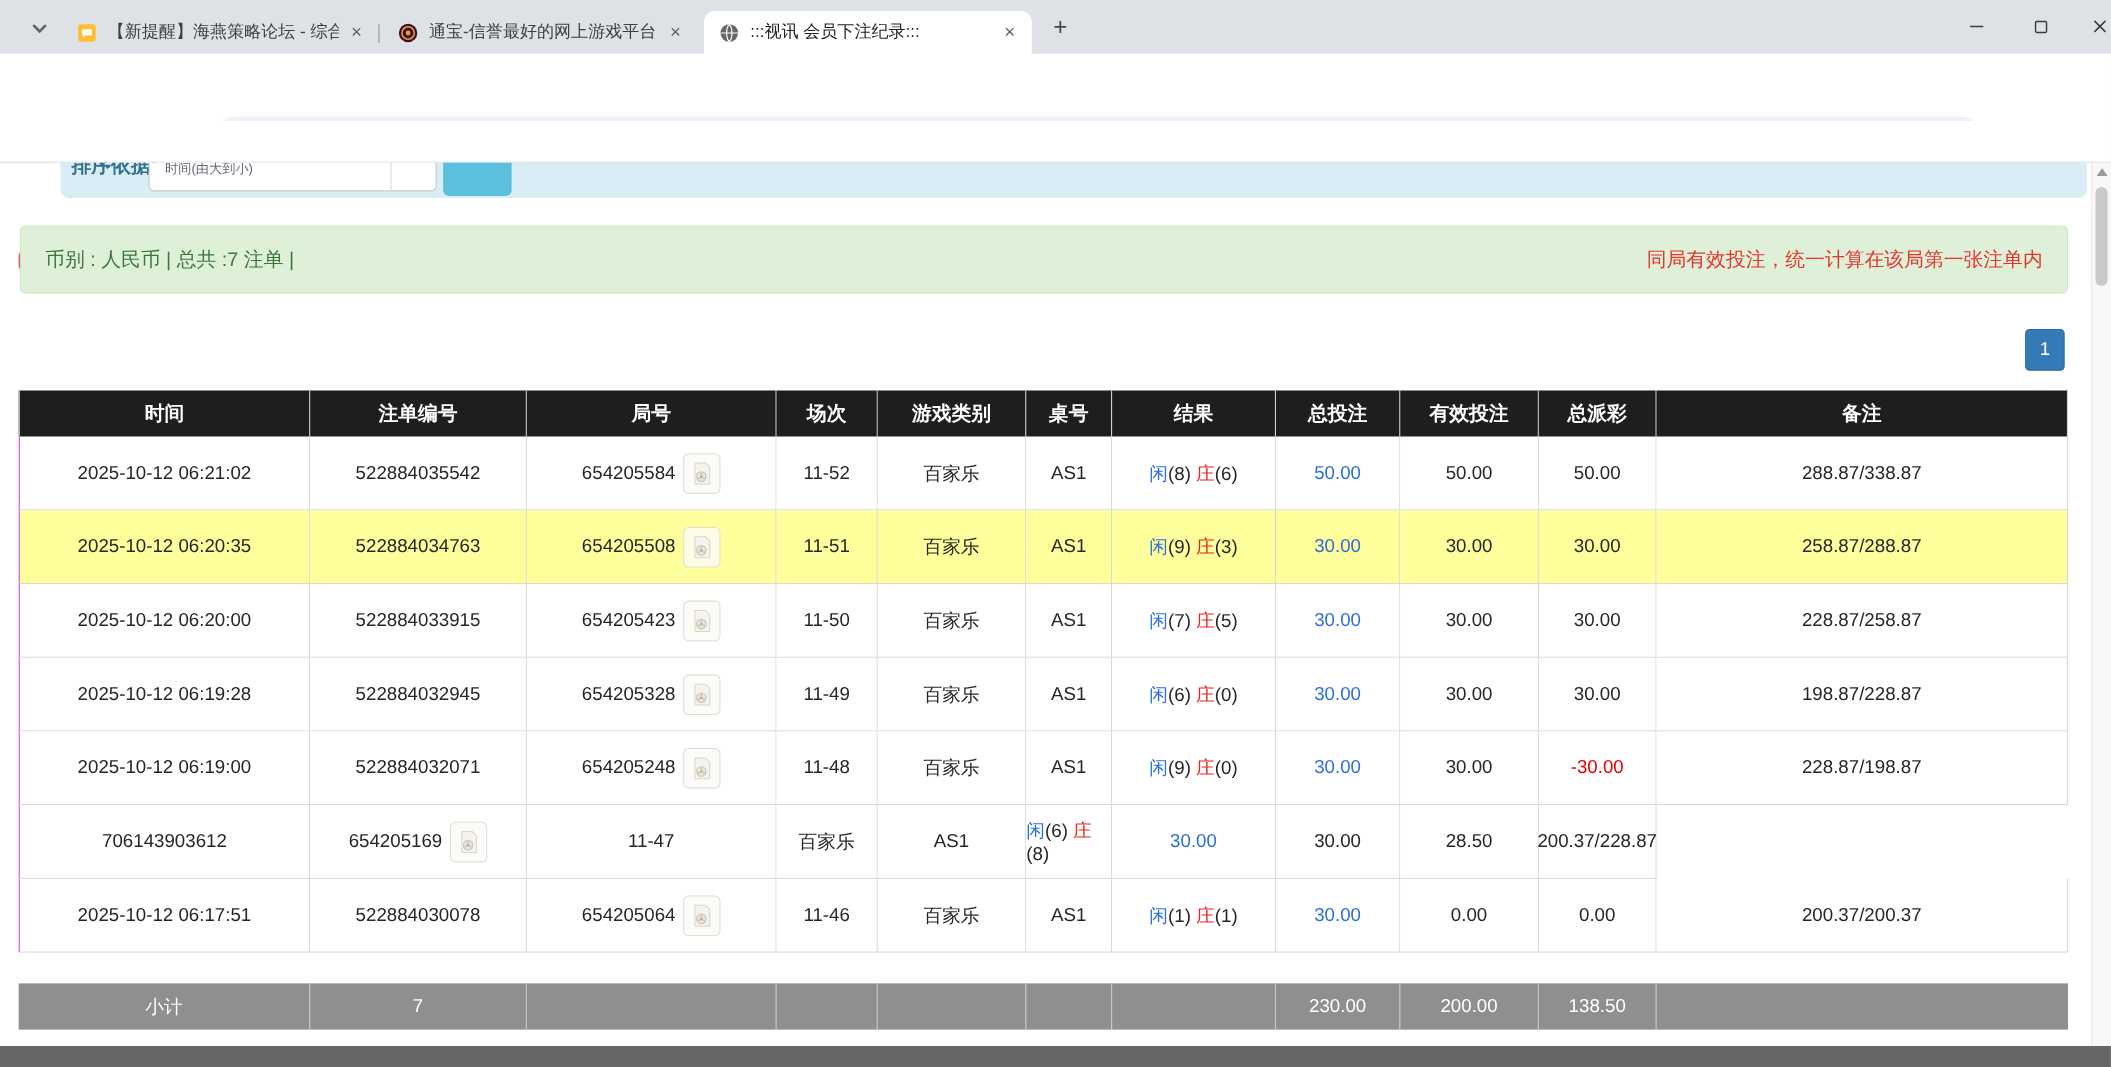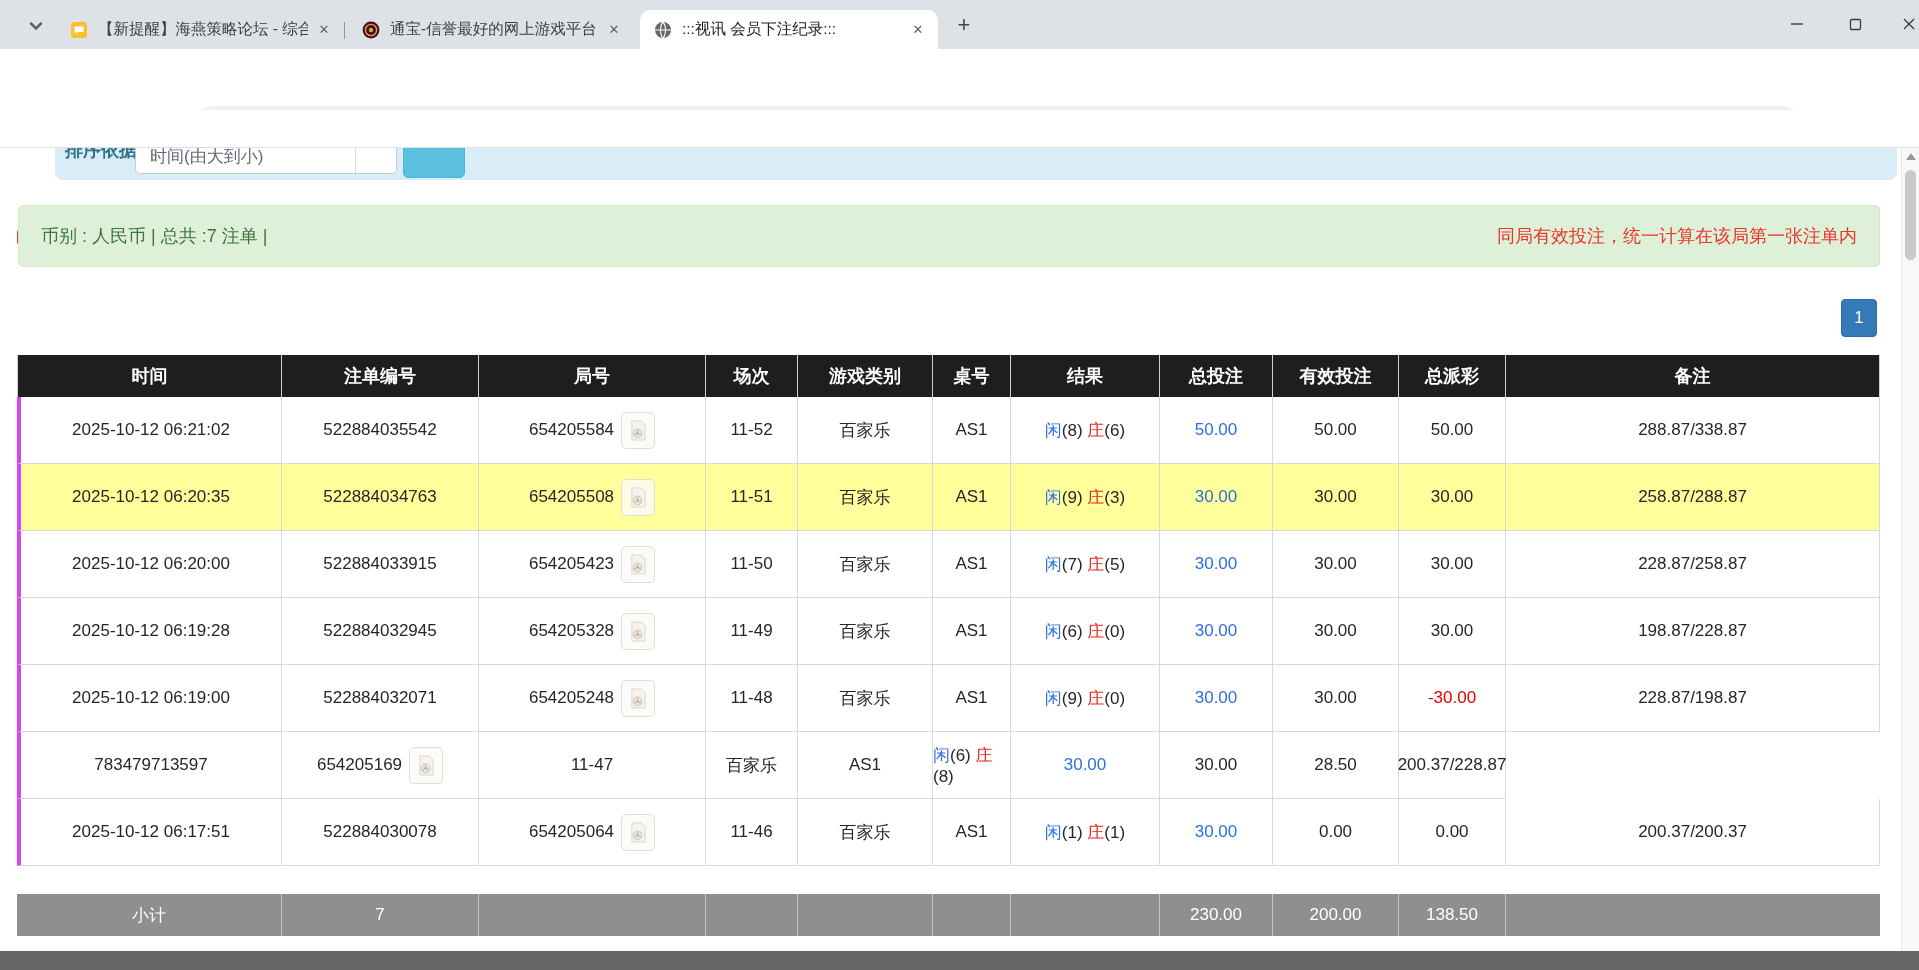--- a/index.html
+++ b/index.html
@@ -51,21 +51,21 @@
             gap:8px; font-size:15.5px; color:#202124; cursor:pointer; }
 
   
   .filter-panel { position:absolute; left:55px; top:148px; width:1842px; height:32px;
                   background:#d9edf7; border-radius:0 0 8px 8px; overflow:hidden; }
   .sort-label { position:absolute; left:10px; top:-10px; font-size:18px; font-weight:bold; color:#31708f; }
   .sort-input { position:absolute; left:80px; top:-16px; width:262px; height:42px; background:#fff;
                 border:1px solid #c9c9c9; border-radius:5px; cursor:pointer; }
   .sort-input::after { content:''; position:absolute; right:40px; top:0; bottom:0;
                        border-left:1px solid #d9d9d9; }
-  .sort-input span { position:absolute; left:14px; top:12px; font-size:17px; color:#667; }
+  .sort-input span { position:absolute; left:14px; top:12px; font-size:12px; color:#667; }
   .search-btn { position:absolute; left:348px; top:-14px; width:62px; height:44px; background:#5bc0de;
                 border:1px solid #46b8da; border-radius:5px; cursor:pointer; }
 
   
   .summary { position:absolute; left:18px; top:205px; width:1862px; height:62px;
              background:var(--success-bg,#dff0d8); border:1px solid #d2e7c2; border-radius:5px;
              display:flex; align-items:center; justify-content:space-between; padding:0 22px; }
   .sum-left { font-size:18px; color:var(--success-text,#3c763d); }
   .sum-right { font-size:18px; color:var(--notice-red,#e8342b); }
 
@@ -77,21 +77,21 @@
 
   
   .btable { position:absolute; left:17px; top:355px; width:1863px; }
   .grid-row { display:grid; grid-template-columns:265px 197px 227px 92px 135px 78px 149px 113px 126px 107px 374px; }
   .hcell { height:42px; background:var(--header-bg,#1e1e1e); color:#fff; font-size:18px; font-weight:bold;
            display:flex; align-items:center; justify-content:center; border-right:1px solid #cfcfcf; }
   .hcell:first-child { border-left:1px solid #cfcfcf; }
   .hcell:last-child { border-right:1px solid #cfcfcf; }
   .bcell { height:67px; background:#fff; font-size:17px; color:#262626; display:flex; align-items:center;
            justify-content:center; border-right:1px solid #d9d9d9; border-bottom:1px solid #d9d9d9; gap:7px; }
-  .grid-row .bcell:first-child { border-left:4px solid #d946ef; }
+  .grid-row .bcell:first-child { border-left:1px solid #d946ef; }
   .row-hl .bcell { background:var(--highlight-yellow,#ffff9c); }
   .amt-link { color:var(--accent-blue,#2e6fdf); cursor:pointer; }
   .res-p { color:var(--accent-blue,#2e6fdf); }
   .res-b { color:var(--result-red,#e1251f); }
   .pay-neg { color:var(--negative-red,#e60000); }
   .film-btn { width:34px; height:37px; border:1px solid #e2ded6; border-radius:5px;
               background:rgba(250,250,247,.82); display:flex; align-items:center; justify-content:center;
               cursor:pointer; }
   .fcell { height:42px; background:var(--footer-gray,#8f8f8f); color:#fff; font-size:17px;
            display:flex; align-items:center; justify-content:center;
@@ -431,21 +431,21 @@
           <div class="bcell">
             <span class="amt-link">30.00</span>
           </div>
           <div class="bcell">30.00</div>
           <div class="bcell">
             <span class="pay-neg">-30.00</span>
           </div>
           <div class="bcell">228.87/198.87</div>
         </div>
         <div class="grid-row">
-          <div class="bcell">783479713597</div>
+          <div class="bcell">706143903612</div>
           <div class="bcell">
             <span>654205169</span>
             <span class="film-btn">
               <svg viewBox="0 0 20 22" width="19" height="21">
                 <path d="M3 1h10l4 4v16H3z" fill="#f5f3ee" stroke="#dcd6c9" stroke-width="1"></path>
                 <circle cx="9" cy="14" r="4.6" fill="#eae6db" stroke="#ccc4b4" stroke-width="1"></circle>
                 <circle cx="9" cy="14" r="1.3" fill="#b5ac9b"></circle>
                 <circle cx="9" cy="11.3" r="0.9" fill="#c5bcab"></circle>
                 <circle cx="6.6" cy="15.4" r="0.9" fill="#c5bcab"></circle>
                 <circle cx="11.4" cy="15.4" r="0.9" fill="#c5bcab"></circle>

